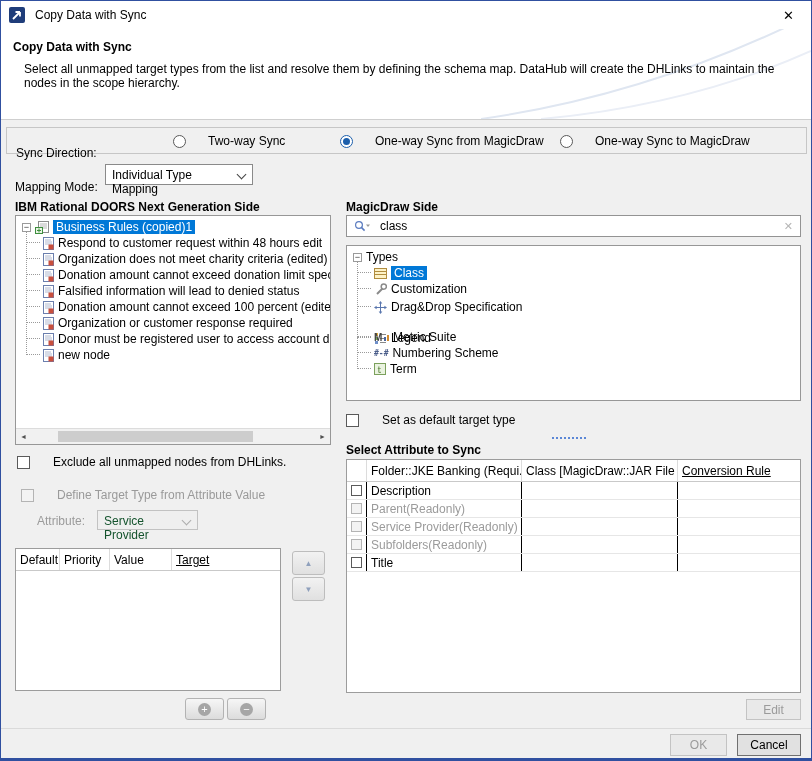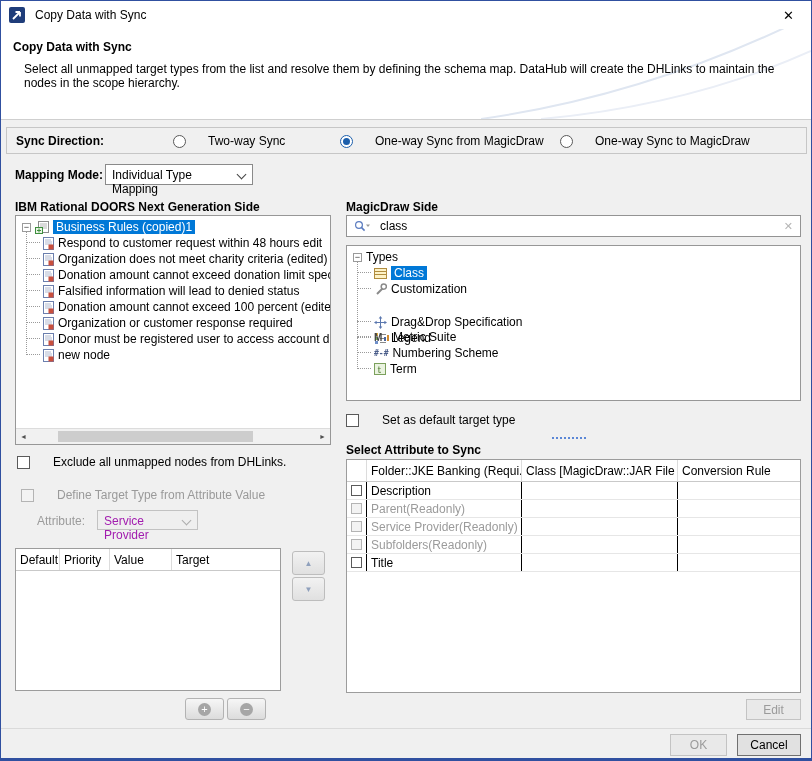--- a/index.html
+++ b/index.html
@@ -1,39 +1,39 @@
 <!DOCTYPE html>
 <html><head>
 <meta charset="utf-8">
 <style>
   html,body{margin:0;padding:0;background:#ffffff;}
   .window{position:relative;width:812px;height:761px;box-sizing:border-box;background:#f0f0f0;
     border:1px solid #3050a0;border-bottom:3px solid #3050a0;overflow:hidden;
     font-family:"Liberation Sans",sans-serif;font-size:12px;color:#000;}
   .abs{position:absolute;}
-  .bold{font-weight:bold;}
+  .bold{font-weight:normal;margin-top:12px;}
   
   .titlebar{position:absolute;left:0;top:0;right:0;height:28px;background:#fff;display:flex;align-items:center;padding-left:8px;box-sizing:border-box;}
   .titlebar-text{margin-left:6px;}
   .close-btn{position:absolute;right:0;top:0;width:45px;height:28px;display:flex;align-items:center;justify-content:center;font-size:13px;color:#000;}
   
   .banner{position:absolute;left:0;top:28px;right:0;height:90px;background:#fff;border-bottom:1px solid #cfcfcf;overflow:hidden;}
   .banner-title{position:absolute;left:12px;top:11px;font-weight:bold;}
   .banner-desc1{position:absolute;left:23px;top:33px;text-align:right;}
   .banner-desc2{position:absolute;left:23px;top:47px;}
   
   .syncbox{position:absolute;left:5px;top:126px;width:801px;height:27px;border:1px solid #c6c6c6;box-sizing:border-box;background:#f0f0f0;}
   .opt{position:absolute;top:5px;display:flex;gap:22px;align-items:center;height:16px;}
   .radio{width:13px;height:13px;border:1px solid #595959;border-radius:50%;background:#fff;box-sizing:border-box;position:relative;flex:none;}
   .radio.checked{border-color:#1b5eab;}
   .radio.checked::after{content:"";position:absolute;left:2px;top:2px;width:7px;height:7px;border-radius:50%;background:#1b5eab;}
   
   .combo{position:absolute;background:#fff;border:1px solid #8a8a8a;box-sizing:border-box;padding:3px 20px 0 6px;height:21px;}
   .combo .chev{position:absolute;right:7px;top:6px;width:6px;height:6px;border-right:1px solid #444;border-bottom:1px solid #444;transform:rotate(45deg);}
-  .combo.disabled{background:#efefef;color:#a21caf;border-color:#c2c2c2;}
+  .combo.disabled{background:#efefef;color:#14532d;border-color:#c2c2c2;}
   .combo.disabled .chev{border-color:#adadad;}
   .section-title{position:absolute;font-weight:bold;}
   
   .tree{position:absolute;background:#fff;border:1px solid #979797;box-sizing:border-box;overflow:hidden;}
   .trow{position:absolute;height:16px;display:flex;align-items:center;white-space:nowrap;}
   .exp{width:9px;height:9px;border:1px solid #9a9a9a;background:#fff;font-size:9px;line-height:7px;text-align:center;box-sizing:border-box;color:#333;margin-right:4px;flex:none;}
   .hstub{width:14px;height:1px;border-top:1px dotted #9a9a9a;margin-right:3px;flex:none;}
   .vline{position:absolute;width:0;border-left:1px dotted #9a9a9a;}
   .ticon{margin-right:4px;flex:none;display:inline-flex;align-items:center;}
   .sel{background:#0078d7;color:#fff;padding:0 3px;}
@@ -49,21 +49,21 @@
   .cbrow{position:absolute;display:flex;gap:23px;align-items:center;height:16px;}
   .cbrow.disabled{color:#9a9a9a;}
   
   .searchbox{position:absolute;background:#fff;border:1px solid #939393;box-sizing:border-box;display:flex;align-items:center;padding:0 7px;gap:5px;}
   .searchbox input{border:none;outline:none;flex:1;font-family:"Liberation Sans",sans-serif;font-size:12px;background:transparent;padding:0;color:#000;}
   .clear-x{color:#b5b5b5;font-size:11px;}
   
   .table{position:absolute;background:#fff;border:1px solid #9c9c9c;box-sizing:border-box;overflow:hidden;}
   .thead{display:flex;border-bottom:1px solid #c9c9c9;height:21px;align-items:stretch;background:#fff;}
   .th{box-sizing:border-box;border-right:1px solid #dcdcdc;padding:4px 4px 0;overflow:hidden;white-space:nowrap;}
-  .th:last-child{border-right:none;}
+  .th:last-child{border-right:none;text-decoration:underline;}
   .trow2{display:flex;height:17px;border-bottom:1px solid #e6e6e6;align-items:stretch;}
   .td{box-sizing:border-box;border-right:1px solid #000000;padding:0 4px;overflow:hidden;white-space:nowrap;display:flex;align-items:center;}
   .td:last-child{border-right:none;}
   .cbcol{justify-content:center;padding:0;}
   .gray{color:#9b9b9b;}
   
   .spin-btn{position:absolute;width:31px;height:22px;border:1px solid #bdbdbd;border-radius:3px;background:linear-gradient(#f2f2f2,#e0e0e0);color:#8fa0bc;font-size:8px;display:flex;align-items:center;justify-content:center;}
   .pm-btn{position:absolute;width:37px;height:20px;border:1px solid #b3b3b3;border-radius:3px;background:linear-gradient(#f6f6f6,#dcdcdc);display:flex;align-items:center;justify-content:center;}
   .pm-circle{width:13px;height:13px;border-radius:50%;background:#a6a6a6;color:#fff;font-size:11px;line-height:12px;text-align:center;}
   .btn{position:absolute;box-sizing:border-box;border:1px solid #a9a9a9;background:#e1e1e1;display:flex;align-items:center;justify-content:center;}
@@ -299,21 +299,21 @@
     <div class="trow" style="left:10px;top:35px">
       <span class="hstub"></span>
       <span class="ticon">
           <svg width="13" height="13">
             <path d="M3 11 L8.5 5.5" stroke="#8a8a8a" stroke-width="2"></path>
             <circle cx="9.8" cy="3.6" r="2.6" fill="none" stroke="#8a8a8a" stroke-width="1.5"></circle>
           </svg>
         </span>
       <span>Customization</span>
     </div>
-    <div class="trow" style="left:10px;top:68px">
+    <div class="trow" style="left:10px;top:53px">
       <span class="hstub"></span>
       <span class="ticon">
           <svg width="13" height="13">
             <g stroke="#5a77ae">
               <line x1="6.5" y1="2" x2="6.5" y2="11"></line>
               <line x1="2" y1="6.5" x2="11" y2="6.5"></line>
             </g>
             <g fill="#5a77ae">
               <path d="M6.5 0 L8.3 2.6 H4.7Z"></path>
               <path d="M6.5 13 L8.3 10.4 H4.7Z"></path>

